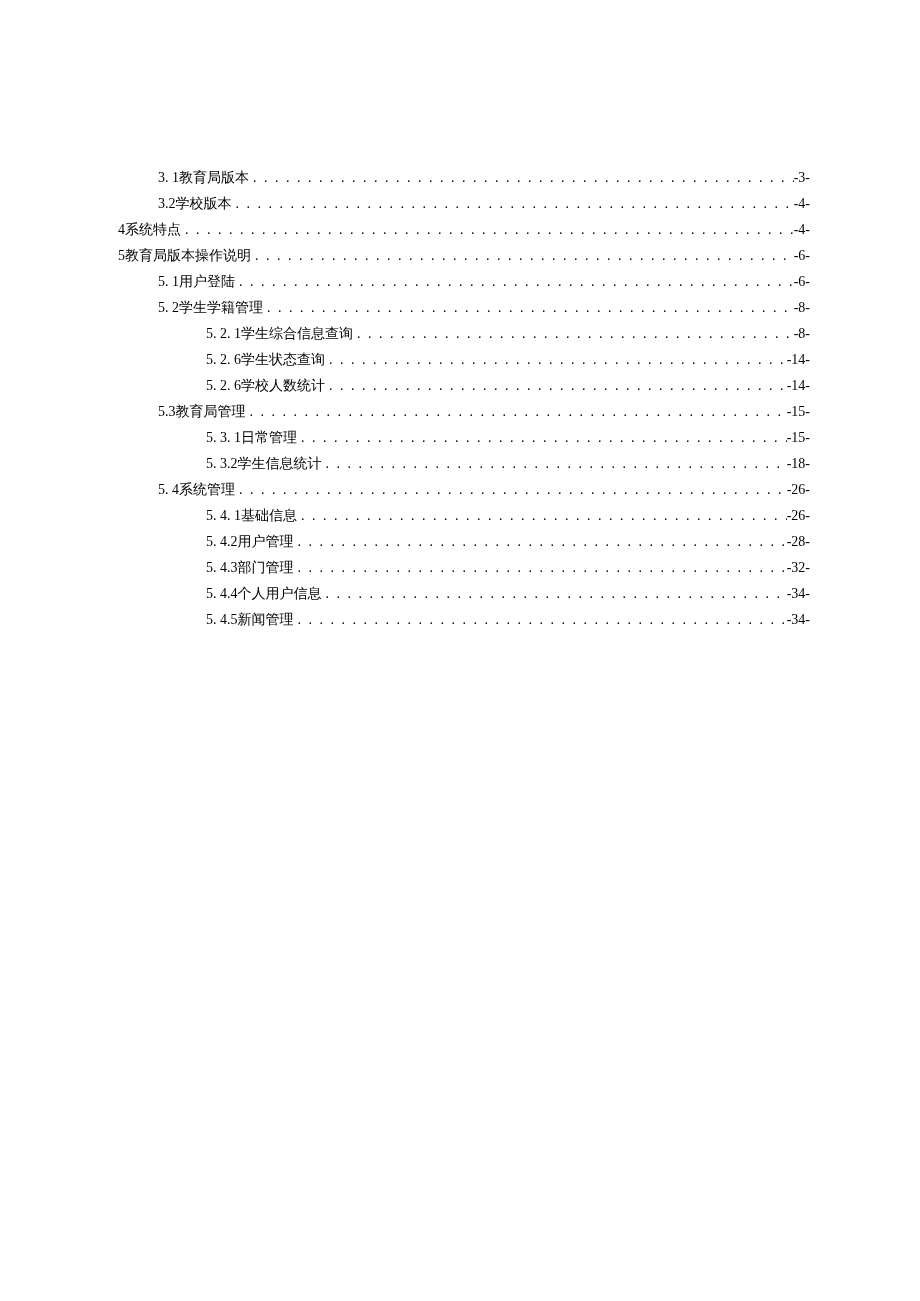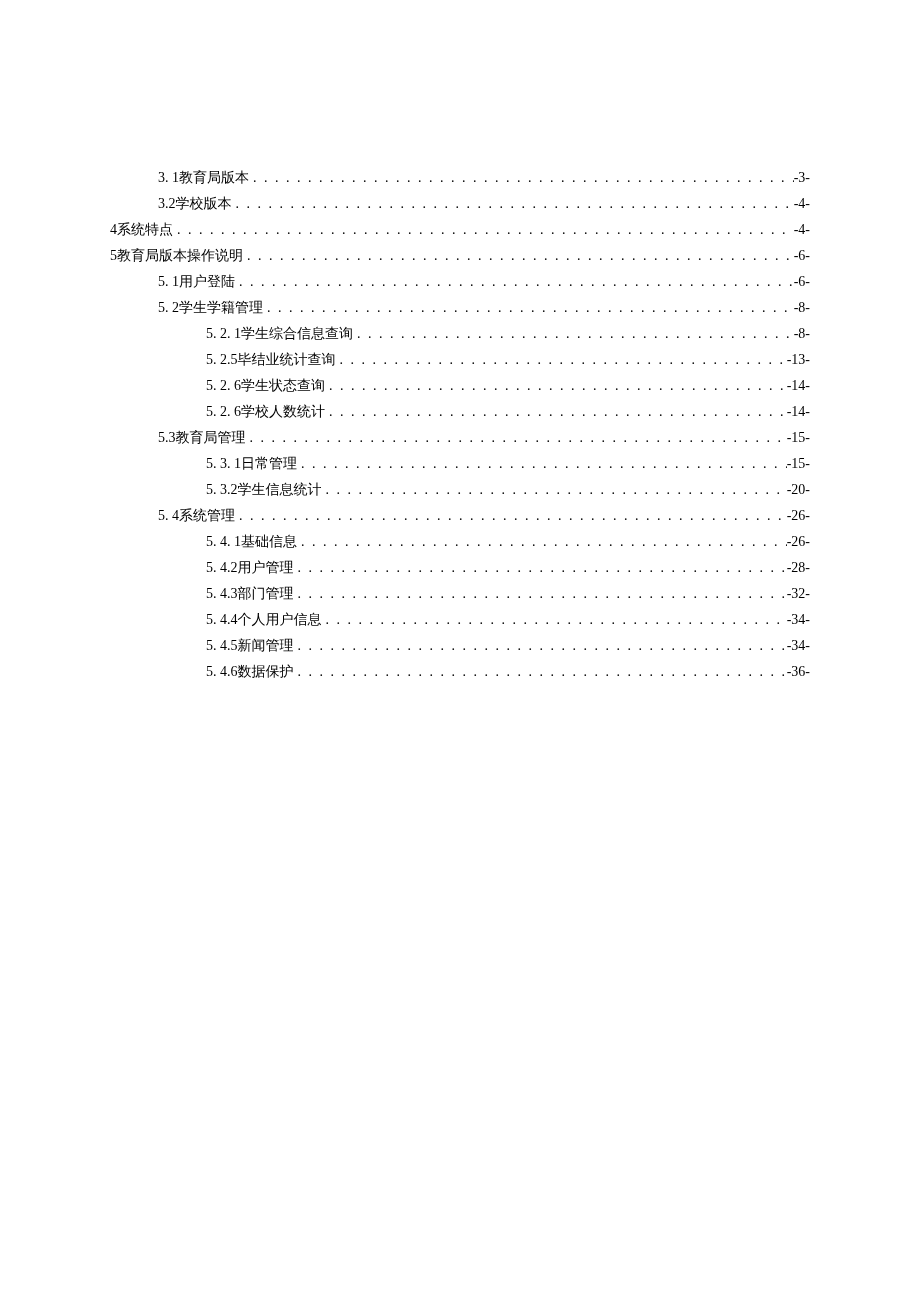--- a/index.html
+++ b/index.html
@@ -20,21 +20,21 @@
     }
     .toc-container {
       width: 100%;
     }
     .toc-entry {
       display: flex;
       align-items: baseline;
       line-height: 26px;
       white-space: nowrap;
     }
-    .indent-0 { padding-left: 0; }
+    .indent-0 { padding-left: 0; margin-left: 8px; }
     .indent-1 { padding-left: 48px; text-align: right; }
     .indent-2 { padding-left: 96px; text-align: right; }
     .toc-label {
       flex-shrink: 0;
     }
     .toc-dots {
       flex: 1;
       overflow: hidden;
       letter-spacing: 2px;
       padding: 0 4px;
@@ -79,25 +79,20 @@
     <span class="toc-label">5. 2学生学籍管理</span>
     <span class="toc-dots"></span>
     <span class="toc-page">-8-</span>
   </div>
   <div class="toc-entry indent-2">
     <span class="toc-label">5. 2. 1学生综合信息查询</span>
     <span class="toc-dots"></span>
     <span class="toc-page">-8-</span>
   </div>
   <div class="toc-entry indent-2">
-    <span class="toc-label">5. 2.5毕结业统计查询</span>
-    <span class="toc-dots"></span>
-    <span class="toc-page">-13-</span>
-  </div>
-  <div class="toc-entry indent-2">
     <span class="toc-label">5. 2. 6学生状态查询</span>
     <span class="toc-dots"></span>
     <span class="toc-page">-14-</span>
   </div>
   <div class="toc-entry indent-2">
     <span class="toc-label">5. 2. 6学校人数统计</span>
     <span class="toc-dots"></span>
     <span class="toc-page">-14-</span>
   </div>
   <div class="toc-entry indent-1">
@@ -106,21 +101,21 @@
     <span class="toc-page">-15-</span>
   </div>
   <div class="toc-entry indent-2">
     <span class="toc-label">5. 3. 1日常管理</span>
     <span class="toc-dots"></span>
     <span class="toc-page">-15-</span>
   </div>
   <div class="toc-entry indent-2">
     <span class="toc-label">5. 3.2学生信息统计</span>
     <span class="toc-dots"></span>
-    <span class="toc-page">-20-</span>
+    <span class="toc-page">-18-</span>
   </div>
   <div class="toc-entry indent-1">
     <span class="toc-label">5. 4系统管理</span>
     <span class="toc-dots"></span>
     <span class="toc-page">-26-</span>
   </div>
   <div class="toc-entry indent-2">
     <span class="toc-label">5. 4. 1基础信息</span>
     <span class="toc-dots"></span>
     <span class="toc-page">-26-</span>
@@ -138,18 +133,13 @@
   <div class="toc-entry indent-2">
     <span class="toc-label">5. 4.4个人用户信息</span>
     <span class="toc-dots"></span>
     <span class="toc-page">-34-</span>
   </div>
   <div class="toc-entry indent-2">
     <span class="toc-label">5. 4.5新闻管理</span>
     <span class="toc-dots"></span>
     <span class="toc-page">-34-</span>
   </div>
-  <div class="toc-entry indent-2">
-    <span class="toc-label">5. 4.6数据保护</span>
-    <span class="toc-dots"></span>
-    <span class="toc-page">-36-</span>
-  </div>
 </div>
 
 </body></html>

